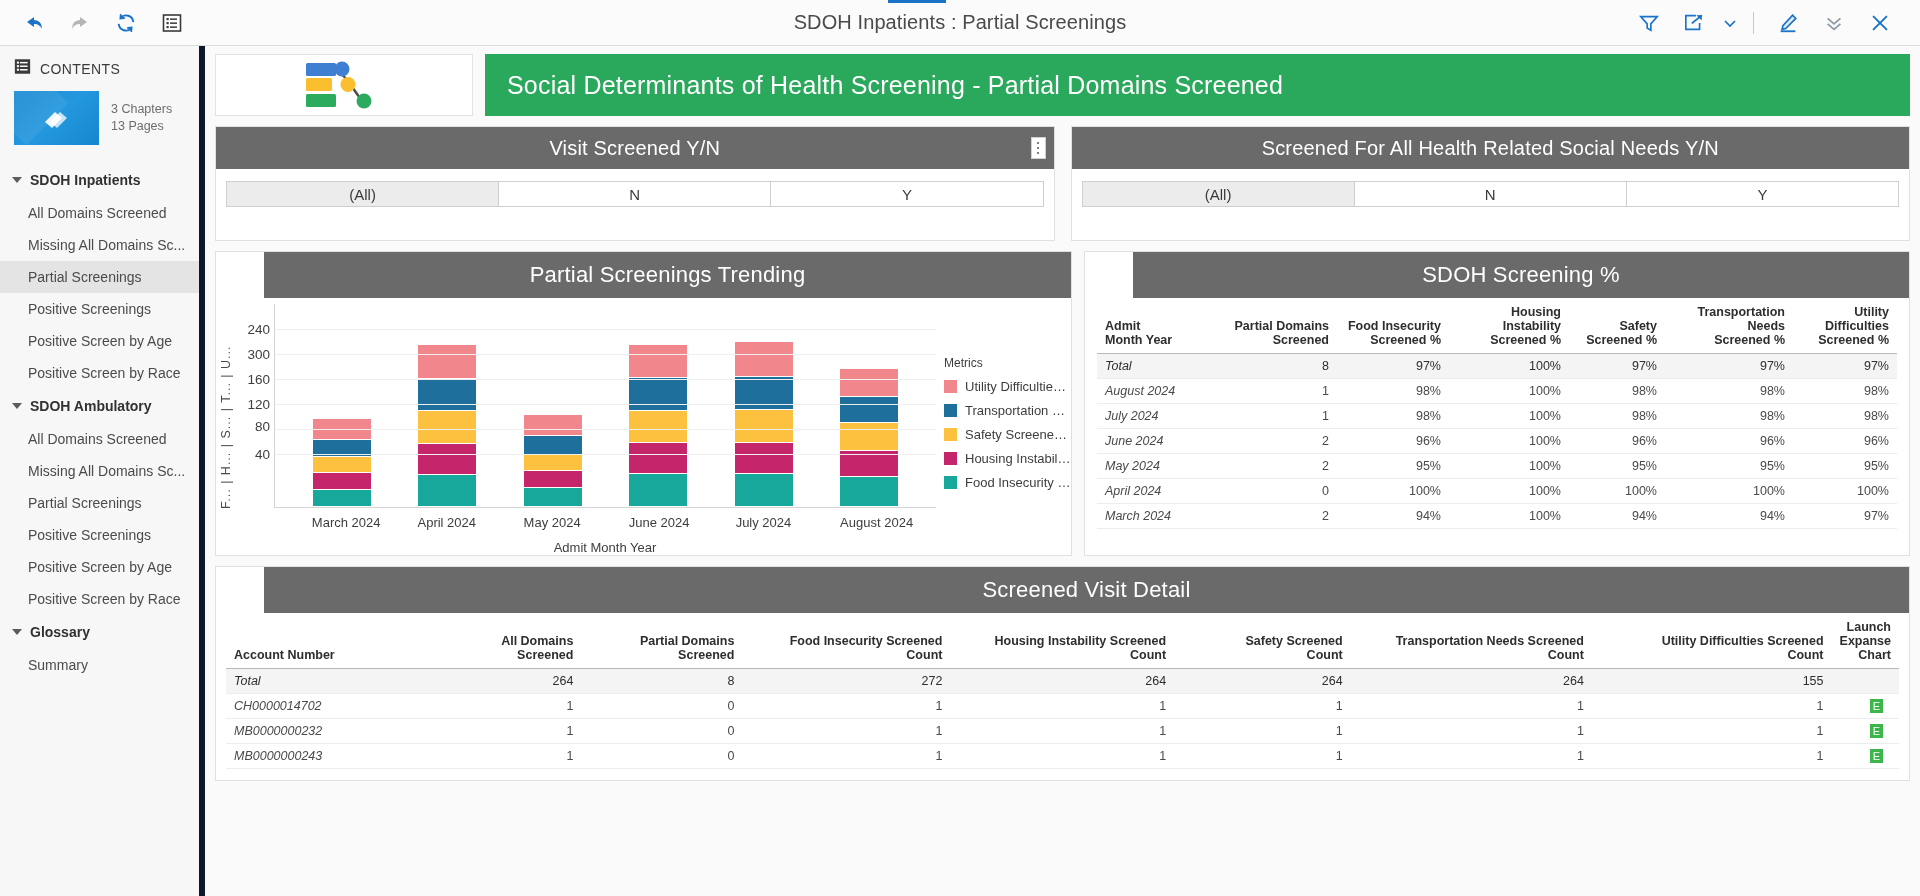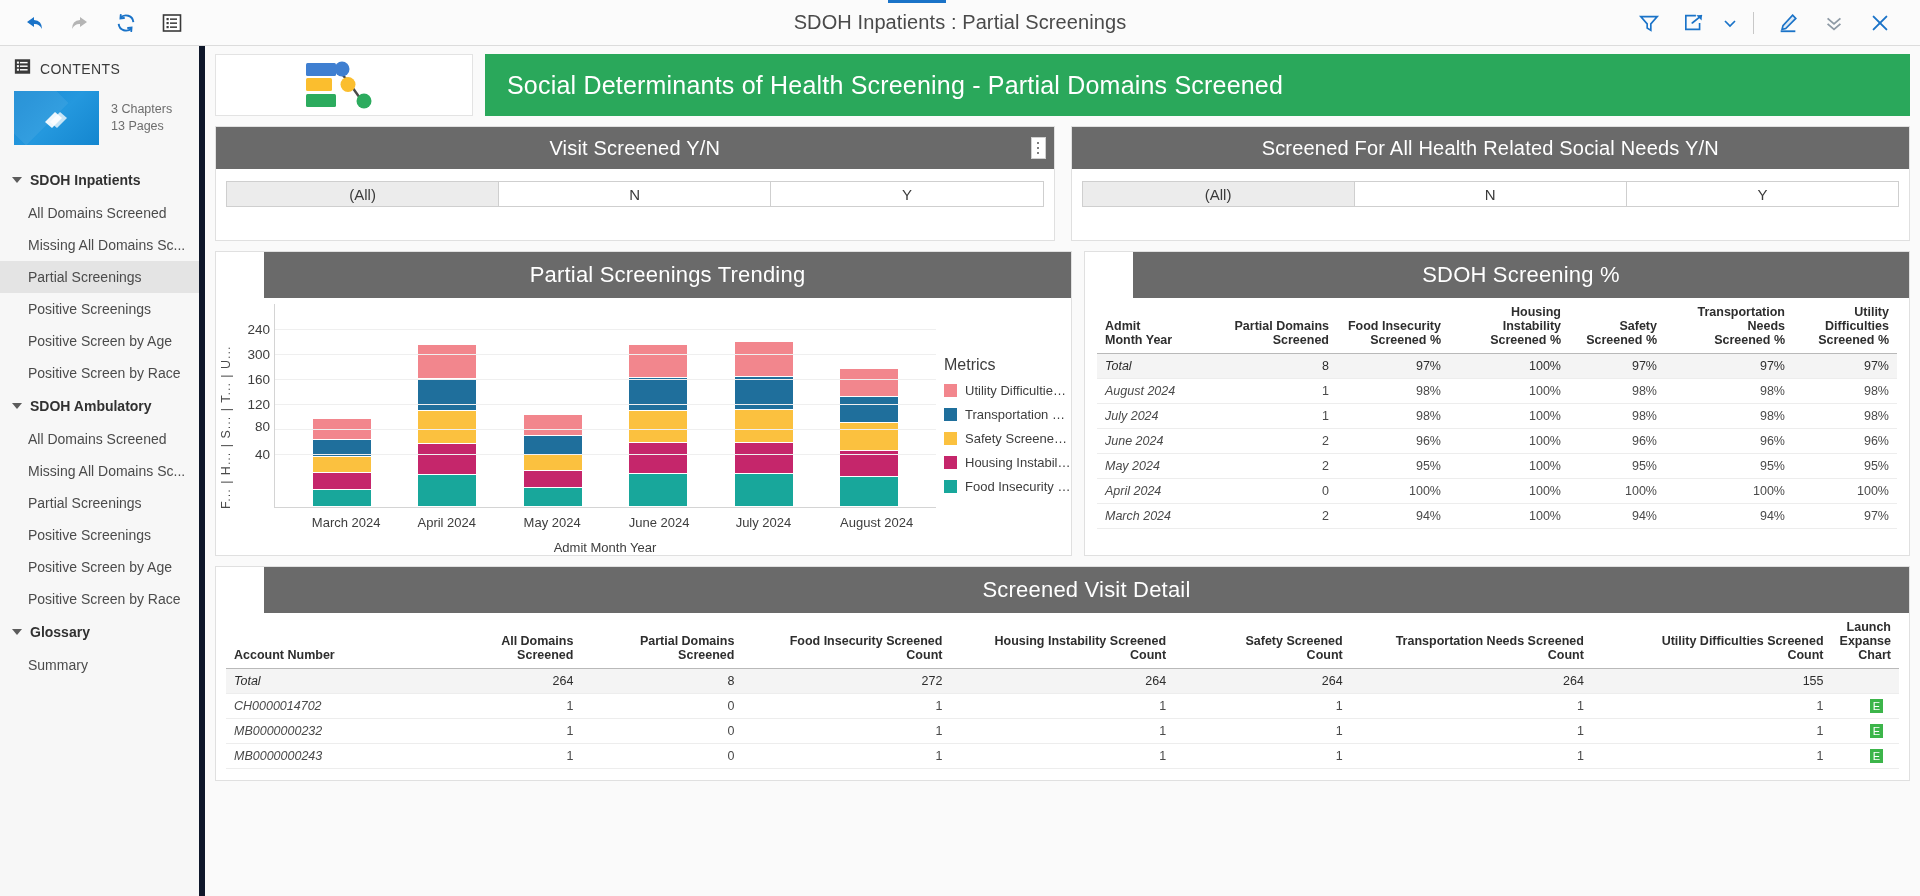--- a/index.html
+++ b/index.html
@@ -130,21 +130,21 @@
   .bars {
     position:absolute; left:0; right:0; bottom:0; top:0;
     display:flex; align-items:flex-end; justify-content:space-around; padding: 0 14px;
   }
   .bar-col { width: 58px; display:flex; flex-direction:column; justify-content:flex-end; }
   .seg-block { width:100%; border-bottom: 1.5px solid #fff; }
   .x-axis { display:flex; justify-content:space-around; padding: 0 14px; border-top:1px solid #d4d4d4; }
   .x-lbl { width: 58px; text-align:center; font-size: 13px; color:#3d3d3d; padding-top: 7px; white-space:nowrap; }
   .x-title { text-align:center; font-size: 13px; color:#3d3d3d; padding: 10px 0 0 0; }
   .legend { width: 135px; padding: 52px 0 0 8px; }
-  .legend-title { font-size: 16px; color:#3d3d3d; margin-bottom: 9px; }
+  .legend-title { font-size: 12px; color:#3d3d3d; margin-bottom: 9px; }
   .legend-item { display:flex; align-items:center; gap:8px; margin-bottom: 9px; cursor:pointer; }
   .legend-sw { width: 13px; height: 13px; flex:0 0 13px; }
   .legend-lbl { font-size: 13px; color:#3d3d3d; white-space:nowrap; overflow:hidden; text-overflow:ellipsis; }
 
   
   table { border-collapse: collapse; width:100%; }
   .tbl-wrap { padding: 0 10px; overflow:hidden; }
   th {
     font-size: 12.5px; color:#2e2e2e; font-weight: bold; text-align:right;
     padding: 7px 8px 6px 8px; vertical-align: bottom; line-height: 14px;

